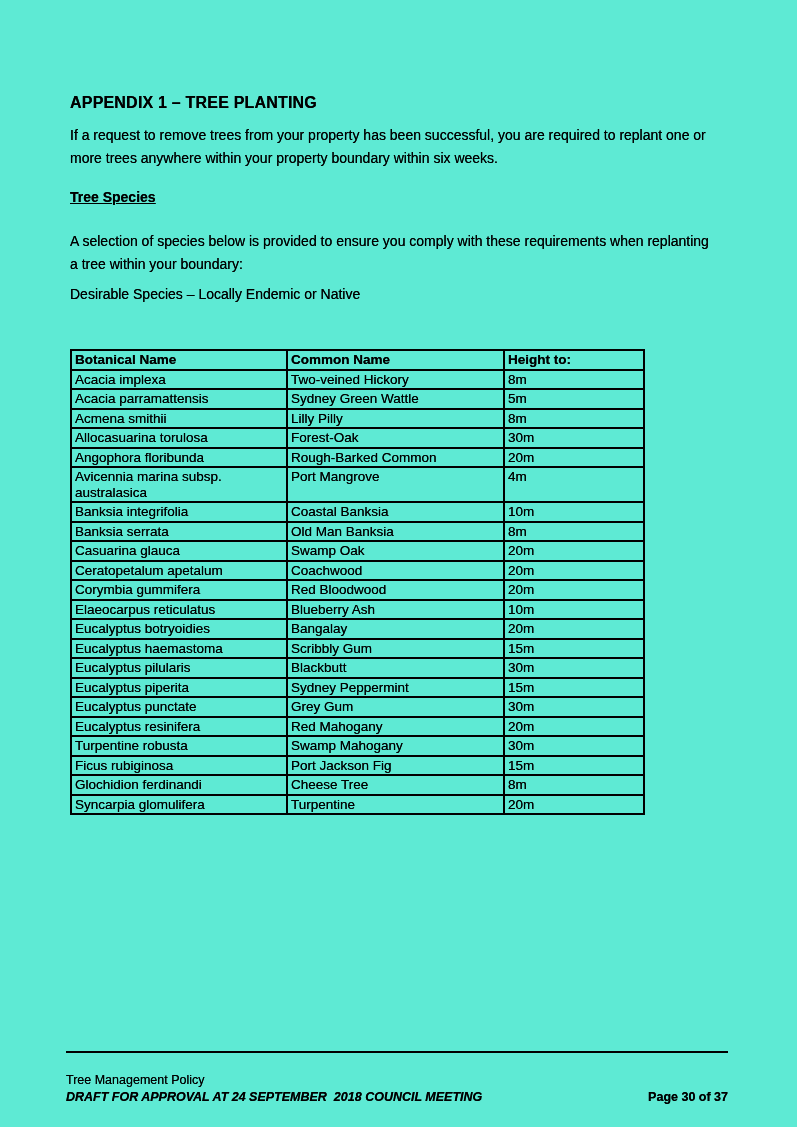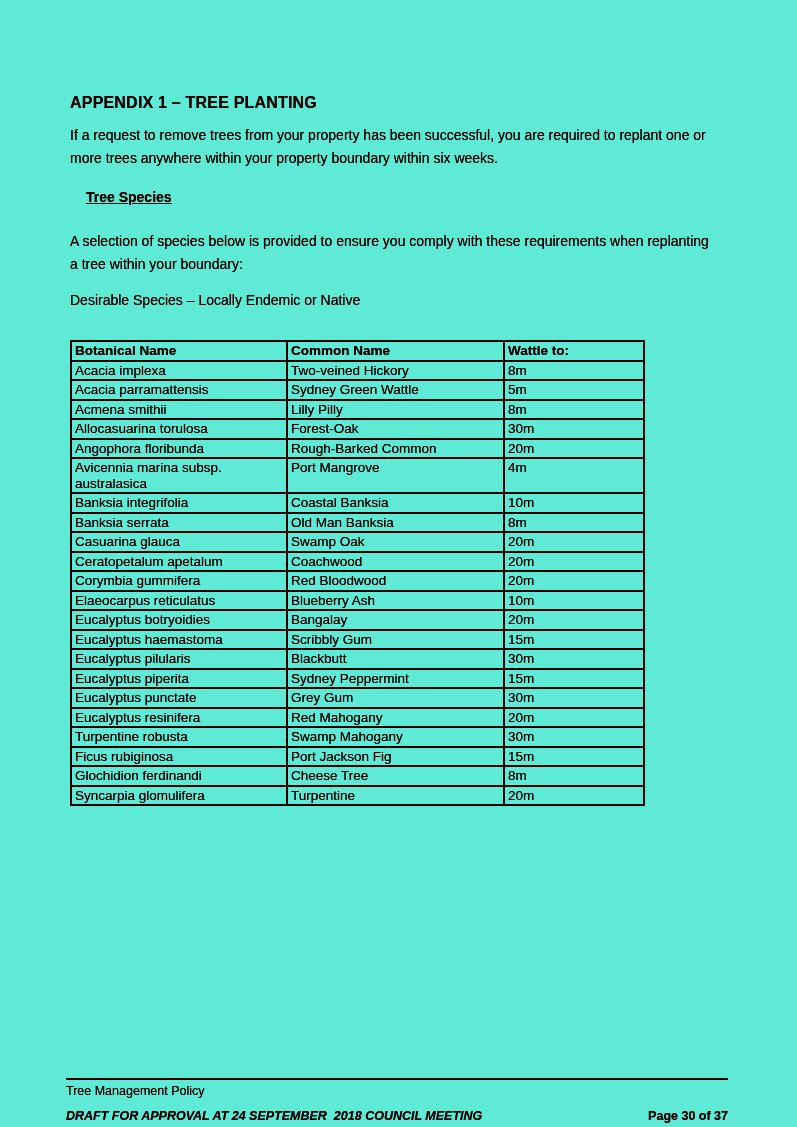--- a/index.html
+++ b/index.html
@@ -21,50 +21,50 @@
   .doc-title {
     top: 94px;
     font-size: 16px; font-weight: bold; letter-spacing: 0.2px;
   }
   .para {
     font-size: 14px; line-height: 23px; width: 640px;
   }
   .intro { top: 124px; }
   .section-heading {
     top: 189px;
-    font-size: 14px; font-weight: bold; text-decoration: underline; margin-left: 16px;
+    font-size: 14px; font-weight: bold; text-decoration: underline;
   }
   .body-text { top: 230px; }
-  .table-caption { top: 292px; font-size: 14px; }
+  .table-caption { top: 286px; font-size: 14px; }
   table.species {
-    position: absolute; left: 70px; top: 340px;
+    position: absolute; left: 70px; top: 349px;
     border-collapse: collapse;
     table-layout: fixed;
     width: 573px;
   }
   table.species th, table.species td {
     border: 2px solid #000;
     font-size: 13.5px;
     line-height: 15.5px;
     padding: 1px 3px;
     text-align: left;
     vertical-align: top;
     overflow: hidden;
     font-weight: normal;
   }
   table.species th { font-weight: bold; }
   .footer {
-    position: absolute; left: 66px; top: 1078px; width: 662px;
+    position: absolute; left: 66px; top: 1051px; width: 662px;
     border-top: 2px solid #000;
-    padding-top: 3px;
+    padding-top: 19px;
     font-size: 12.5px; line-height: 16px;
   }
   .footer-row2 {
     display: flex; justify-content: space-between; align-items: center;
-    margin-top: 9px;
+    margin-top: 1px;
   }
   .footer-draft { font-weight: bold; font-style: italic; white-space: pre; }
   .footer-page { font-weight: bold; }
 </style>
 </head>
 <body>
 
 <div class="page">
 
   <div class="abs doc-title">APPENDIX 1 – TREE PLANTING</div>
@@ -80,21 +80,21 @@
   <table class="species">
     <colgroup>
       <col style="width:216px">
       <col style="width:217px">
       <col style="width:140px">
     </colgroup>
     <thead>
       <tr>
         <th>Botanical Name</th>
         <th>Common Name</th>
-        <th>Wattle to:</th>
+        <th>Height to:</th>
       </tr>
     </thead>
     <tbody>
         <tr>
           <td>Acacia implexa</td>
           <td>Two-veined Hickory</td>
           <td>8m</td>
         </tr>
         <tr>
           <td>Acacia parramattensis</td>

